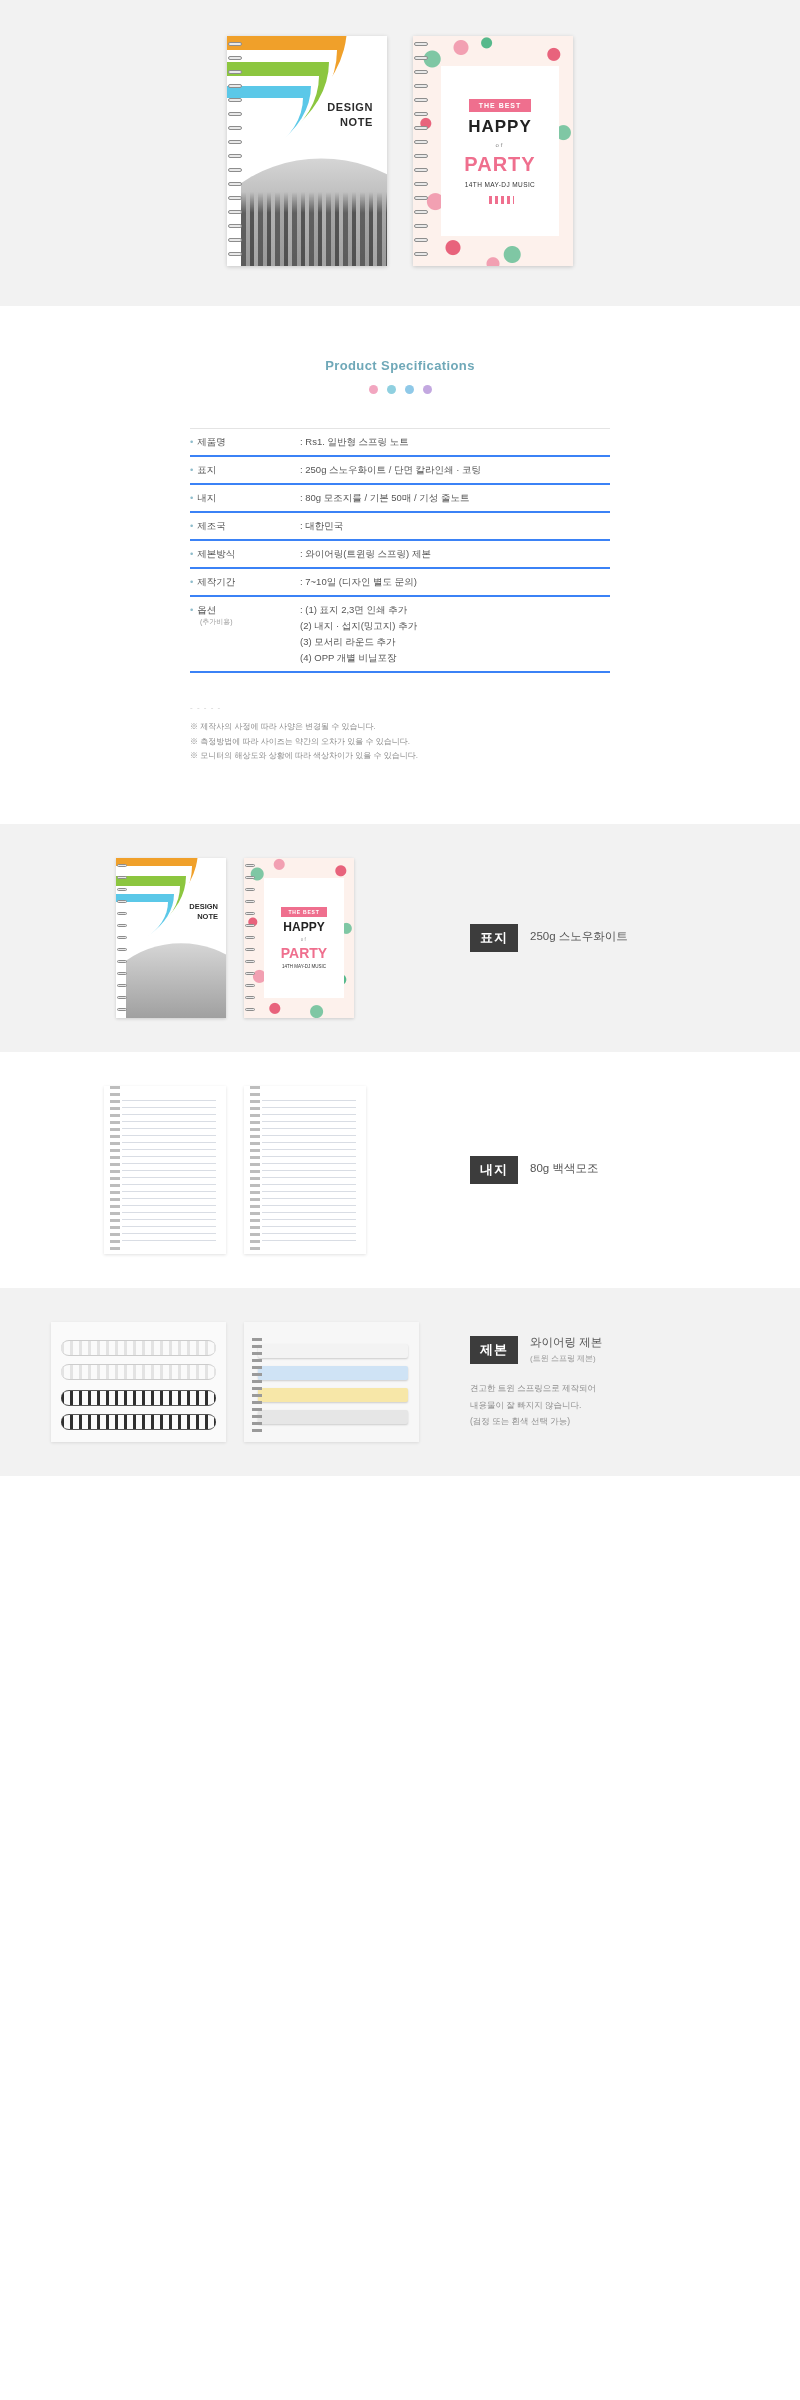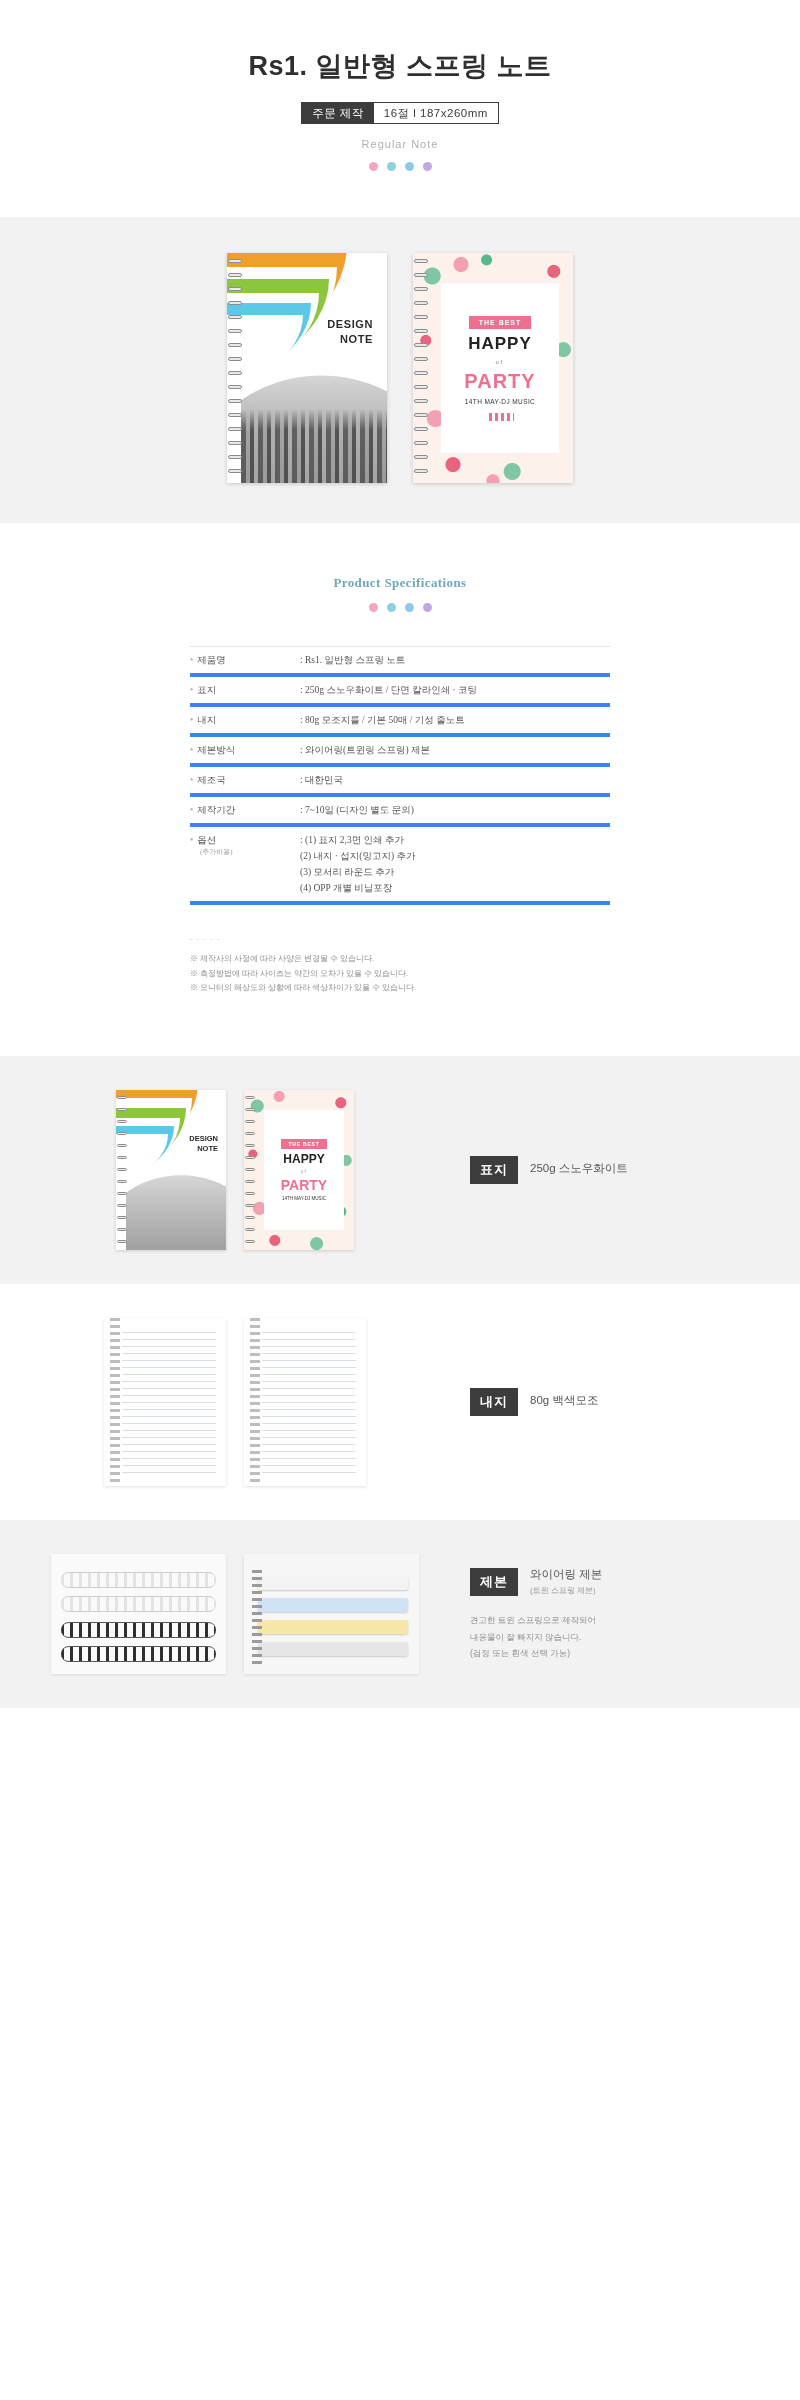--- a/index.html
+++ b/index.html
@@ -147,30 +147,30 @@
   .nb2 .happy { font-size:17px; font-weight:bold; letter-spacing:1px; color:#222; }
   .nb2 .of { font-size:6px; color:#888; letter-spacing:2px; }
   .nb2 .party { font-size:20px; font-weight:bold; color:#ef6f8e; letter-spacing:1px; }
   .nb2 .meta { font-size:6.5px; color:#333; letter-spacing:.4px; }
   .nb2 .wave { width:46px;height:8px;margin-top:3px;
     background:repeating-linear-gradient(90deg,#ef6f8e 0 3px,transparent 3px 6px);
     -webkit-mask-image:radial-gradient(circle,#000 60%,transparent 61%);
   }
 
   
-  .spec { padding: 52px 16px 60px; text-align:center;font-family:Liberation Serif, serif; }
+  .spec { padding: 52px 16px 60px; text-align:center; }
   .spec h2 { font-size:13px; color:#6fa8b8; font-weight:bold; letter-spacing:.4px; }
   .spec-table {
     margin: 34px auto 0;
     width: 420px;
     text-align:left;
     font-size: 9.5px;
     color:#555;
   }
-  .spec-row { display:flex; border-bottom:4px solid #3b82f6; padding:7px 0 6px; }
+  .spec-row { display:flex; border-bottom:2px solid #3b82f6; padding:7px 0 6px; }
   .spec-row:first-child { border-top:1px solid #e4e4e4; }
   .spec-key { width: 110px; flex:0 0 110px; color:#555; }
   .spec-key .bullet { color:#8fbccb; margin-right:4px; }
   .spec-key small { display:block; font-size:7px; color:#9a9a9a; padding-left:10px; }
   .spec-val { flex:1; color:#555; }
   .spec-val div + div { margin-top:3px; }
 
   .notes {
     width: 420px; margin: 28px auto 0; text-align:left;
     font-size: 8px; color:#8e8e8e; line-height:1.85;
@@ -230,34 +230,20 @@
     position:absolute; left:6px; top:0; bottom:0; width:10px;
     background: repeating-linear-gradient(180deg,#bdbdbd 0 3px,transparent 3px 7px);
   }
   .bottom-pad { height: 40px; }
 </style>
 </head>
 <body>
 
 <div class="page">
 
-  <div class="header">
-    <h1>Rs1. 일반형 스프링 노트</h1>
-    <div class="badge-row">
-      <div class="badge-left">주문 제작</div>
-      <div class="badge-right">16절 l 187x260mm</div>
-    </div>
-    <div class="sub-en">Regular Note</div>
-    <div class="dots">
-      <span style="background:#f2a6c0"></span>
-      <span style="background:#8fd0e0"></span>
-      <span style="background:#8fc9e8"></span>
-      <span style="background:#c3a8e0"></span>
-    </div>
-  </div>
 
   <div class="hero">
 
     <div class="nb nb1">
       <div class="swoosh" style="left:-40px; top:-30px; width:150px; height:120px; background:#3c3a38;"></div>
       <div class="swoosh" style="left:-40px; top:-10px; width:160px; height:120px; background:#f0a02a;"></div>
       <div class="swoosh" style="left:-40px; top:14px; width:150px; height:110px; background:#ffffff;"></div>
       <div class="swoosh" style="left:-40px; top:26px; width:142px; height:100px; background:#8cc63f;"></div>
       <div class="swoosh" style="left:-40px; top:40px; width:132px; height:92px; background:#ffffff;"></div>
       <div class="swoosh" style="left:-40px; top:50px; width:124px; height:84px; background:#5bc8e8;"></div>
@@ -340,29 +326,29 @@
             <div>: 250g 스노우화이트 / 단면 칼라인쇄 · 코팅</div>
           </div>
       </div>
       <div class="spec-row">
         <div class="spec-key"><span class="bullet">•</span><span>내지</span></div>
         <div class="spec-val">
             <div>: 80g 모조지를 / 기본 50매 / 기성 줄노트</div>
           </div>
       </div>
       <div class="spec-row">
+        <div class="spec-key"><span class="bullet">•</span><span>제조국</span></div>
+        <div class="spec-val">
+            <div>: 대한민국</div>
+          </div>
+      </div>
+      <div class="spec-row">
         <div class="spec-key"><span class="bullet">•</span><span>제본방식</span></div>
         <div class="spec-val">
             <div>: 와이어링(트윈링 스프링) 제본</div>
-          </div>
-      </div>
-      <div class="spec-row">
-        <div class="spec-key"><span class="bullet">•</span><span>제조국</span></div>
-        <div class="spec-val">
-            <div>: 대한민국</div>
           </div>
       </div>
       <div class="spec-row">
         <div class="spec-key"><span class="bullet">•</span><span>제작기간</span></div>
         <div class="spec-val">
             <div>: 7~10일 (디자인 별도 문의)</div>
           </div>
       </div>
       <div class="spec-row">
         <div class="spec-key">

